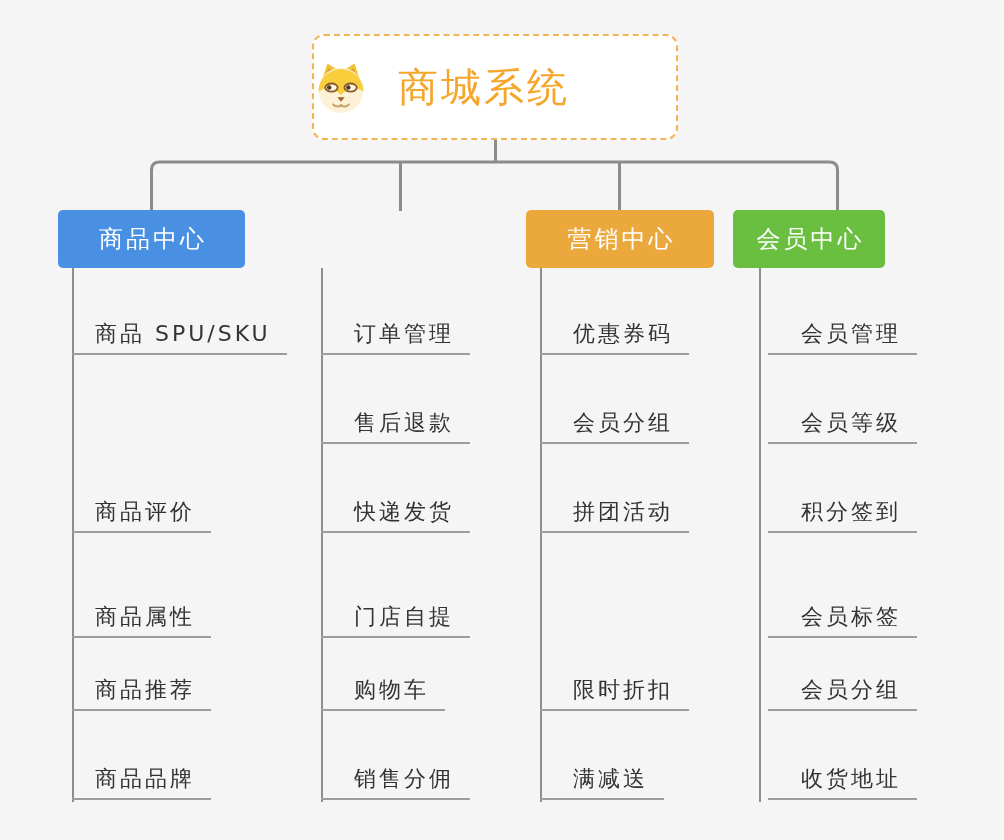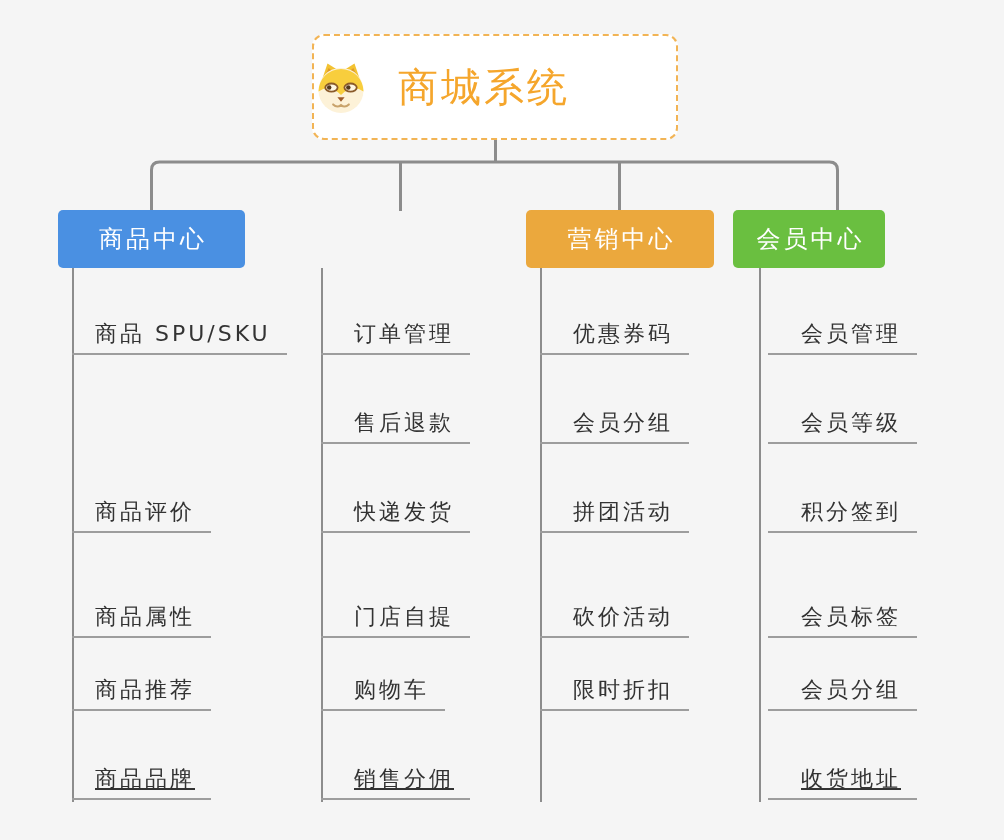--- a/index.html
+++ b/index.html
@@ -47,21 +47,21 @@
   }
   .leaf.c0{left:72px;padding-left:23px;}
   .leaf.c1{left:321px;}
   .leaf.c2{left:540px;}
   .leaf.c3{left:759px;margin-left:9px;}
   .leaf.r0{top:315px;}
   .leaf.r1{top:404px;}
   .leaf.r2{top:493px;}
   .leaf.r3{top:598px;}
   .leaf.r4{top:671px;}
-  .leaf.r5{top:760px;text-decoration:underline;}
+  .leaf.r5{top:760px;}
 </style>
 </head>
 <body>
 
 <div id="canvas">
 
   <svg class="connectors" viewBox="0 0 1004 840" xmlns="http://www.w3.org/2000/svg">
     <g stroke="#8c8c8c" stroke-width="3" fill="none">
       <path d="M495.5 139 L495.5 162"></path>
       <path d="M151.5 211 L151.5 170 Q151.5 162 159.5 162 L829.5 162 Q837.5 162 837.5 170 L837.5 211"></path>
@@ -112,22 +112,22 @@
   <div class="leaf c1 r0">订单管理</div>
   <div class="leaf c1 r1">售后退款</div>
   <div class="leaf c1 r2">快递发货</div>
   <div class="leaf c1 r3">门店自提</div>
   <div class="leaf c1 r4">购物车</div>
   <div class="leaf c1 r5">销售分佣</div>
 
   <div class="leaf c2 r0">优惠券码</div>
   <div class="leaf c2 r1">会员分组</div>
   <div class="leaf c2 r2">拼团活动</div>
-  <div class="leaf c2 r3">砍价活动</div>
   <div class="leaf c2 r4">限时折扣</div>
+  <div class="leaf c2 r5">满减送</div>
 
   <div class="leaf c3 r0">会员管理</div>
   <div class="leaf c3 r1">会员等级</div>
   <div class="leaf c3 r2">积分签到</div>
   <div class="leaf c3 r3">会员标签</div>
   <div class="leaf c3 r4">会员分组</div>
   <div class="leaf c3 r5">收货地址</div>
 
 </div>
 

